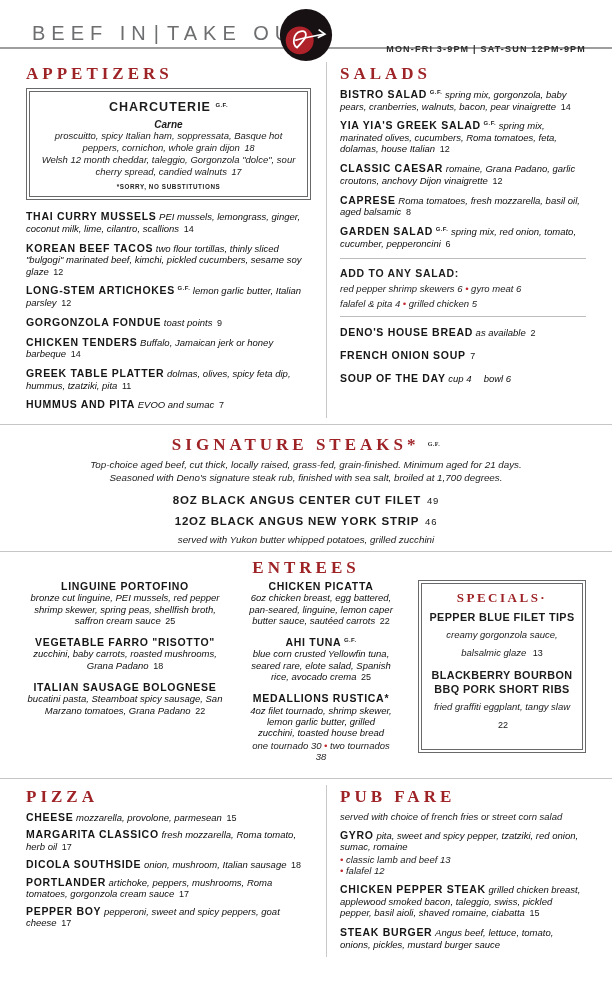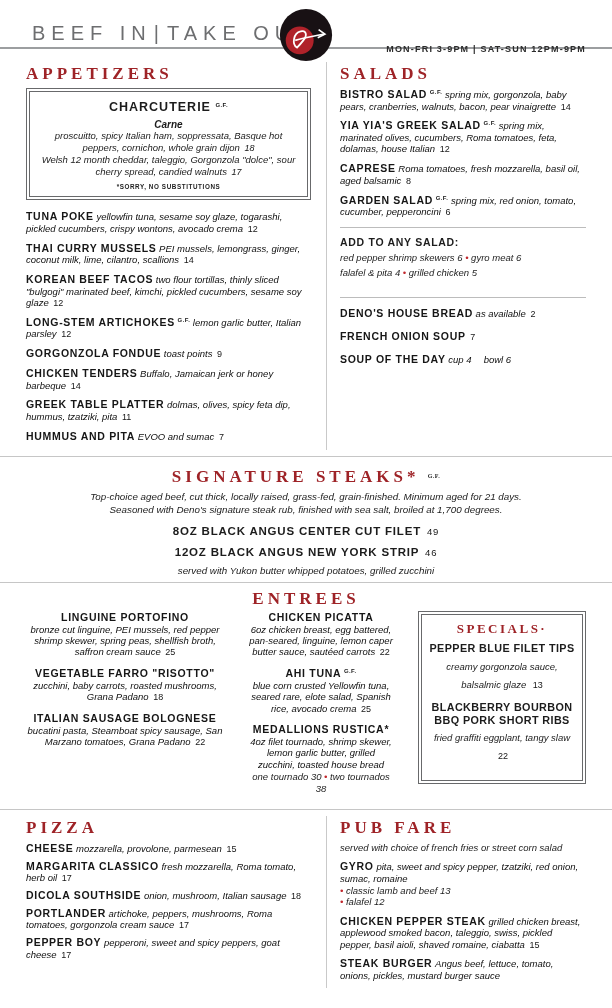--- a/index.html
+++ b/index.html
@@ -32,21 +32,21 @@
   .mi-sub{display:block;white-space:pre-line;font-style:italic;margin-top:1px;}
 
   
   .dbox{border:4px double #68696b;padding:5px 8px 6px;text-align:center;margin:4px 2px 10px 0;background:#fff;}
   .dbox-title{font-size:12.5px;font-weight:bold;letter-spacing:1px;}
   .dbox-sub{font-weight:bold;font-style:italic;font-size:10px;margin-top:4px;}
   .dbox-desc{font-style:italic;font-size:9.5px;line-height:1.25;}
   .dbox-note{font-size:6.3px;font-weight:bold;letter-spacing:0.6px;margin-top:5px;}
 
   
-  .ats{border-top:1px solid #bcbcbc;border-bottom:1px solid #bcbcbc;padding:8px 0 19px;margin:9px 0 9px;}
+  .ats{border-top:1px solid #bcbcbc;border-bottom:1px solid #bcbcbc;padding:8px 0 7px;margin:9px 0 9px;}
   .ats-title{font-size:10.5px;font-weight:bold;letter-spacing:0.7px;margin:0 0 4px;}
   .ats-line{font-style:italic;font-size:9.5px;margin:0 0 4px;}
 
   .rule{border:0;border-top:1px solid #c6c6c6;margin:6px -26px;}
 
   
   .steaks{text-align:center;padding:2px 0 0;}
   .steaks .sec-h{margin-bottom:3px;}
   .steaks-desc{font-style:italic;font-size:9.8px;line-height:1.35;margin:0;}
   .steak-item{font-size:11.5px;font-weight:bold;letter-spacing:0.8px;margin:9px 0 0;}
@@ -102,21 +102,20 @@
           <span class="gf">G.F.</span>
         </div>
         <div class="dbox-sub">Carne</div>
         <div class="dbox-desc"><span>proscuitto, spicy Italian ham, soppressata, Basque hot peppers, cornichon, whole grain dijon</span> <span class="mi-price">18</span></div>
         <div class="dbox-desc"><span>Welsh 12 month cheddar, taleggio, Gorgonzola "dolce", sour cherry spread, candied walnuts</span> <span class="mi-price">17</span></div>
         <div class="dbox-note">*SORRY, NO SUBSTITUTIONS</div>
       </div>
 
       <div>
 
-          <p class="mi"><span class="mi-name">TUNA POKE</span>  <span class="mi-desc">yellowfin tuna, sesame soy glaze, togarashi, pickled cucumbers, crispy wontons, avocado crema</span> <span class="mi-price">12</span></p>
 
           <p class="mi"><span class="mi-name">THAI CURRY MUSSELS</span>  <span class="mi-desc">PEI mussels, lemongrass, ginger, coconut milk, lime, cilantro, scallions</span> <span class="mi-price">14</span></p>
 
           <p class="mi"><span class="mi-name">KOREAN BEEF TACOS</span>  <span class="mi-desc">two flour tortillas, thinly sliced "bulgogi" marinated beef, kimchi, pickled cucumbers, sesame soy glaze</span> <span class="mi-price">12</span></p>
 
           <p class="mi"><span class="mi-name">LONG-STEM ARTICHOKES</span> <span class="gf">G.F.</span> <span class="mi-desc">lemon garlic butter, Italian parsley</span> <span class="mi-price">12</span></p>
 
           <p class="mi"><span class="mi-name">GORGONZOLA FONDUE</span>  <span class="mi-desc">toast points</span> <span class="mi-price">9</span></p>
 
           <p class="mi"><span class="mi-name">CHICKEN TENDERS</span>  <span class="mi-desc">Buffalo, Jamaican jerk or honey barbeque</span> <span class="mi-price">14</span></p>
@@ -129,20 +128,21 @@
 
     <div class="col-r">
       <div class="sec-h">SALADS</div>
 
       <div>
 
           <p class="mi"><span class="mi-name">BISTRO SALAD</span> <span class="gf">G.F.</span> <span class="mi-desc">spring mix, gorgonzola, baby pears, cranberries, walnuts, bacon, pear vinaigrette</span> <span class="mi-price">14</span></p>
 
           <p class="mi"><span class="mi-name">YIA YIA'S GREEK SALAD</span> <span class="gf">G.F.</span> <span class="mi-desc">spring mix, marinated olives, cucumbers, Roma tomatoes, feta, dolamas, house Italian</span> <span class="mi-price">12</span></p>
 
+          <p class="mi"><span class="mi-name">CLASSIC CAESAR</span>  <span class="mi-desc">romaine, Grana Padano, garlic croutons, anchovy Dijon vinaigrette</span> <span class="mi-price">12</span></p>
 
           <p class="mi"><span class="mi-name">CAPRESE</span>  <span class="mi-desc">Roma tomatoes, fresh mozzarella, basil oil, aged balsamic</span> <span class="mi-price">8</span></p>
 
           <p class="mi"><span class="mi-name">GARDEN SALAD</span> <span class="gf">G.F.</span> <span class="mi-desc">spring mix, red onion, tomato, cucumber, pepperoncini</span> <span class="mi-price">6</span></p>
         </div>
 
       <div class="ats">
         <p class="ats-title">ADD TO ANY SALAD:</p>
         <p class="ats-line dotline">red pepper shrimp skewers 6 <span class="dot">•</span> gyro meat 6</p>
         <p class="ats-line dotline" style="margin-bottom:0">falafel &amp; pita 4 <span class="dot">•</span> grilled chicken 5</p>

